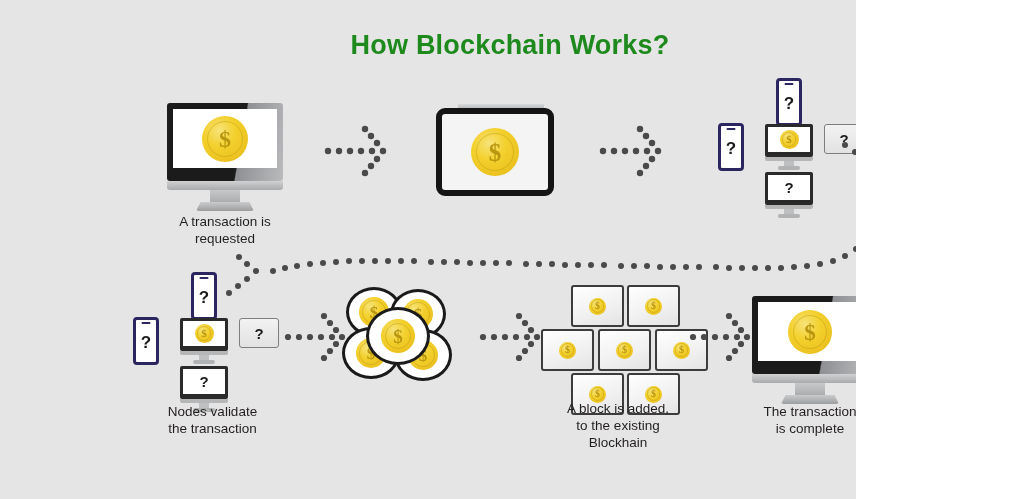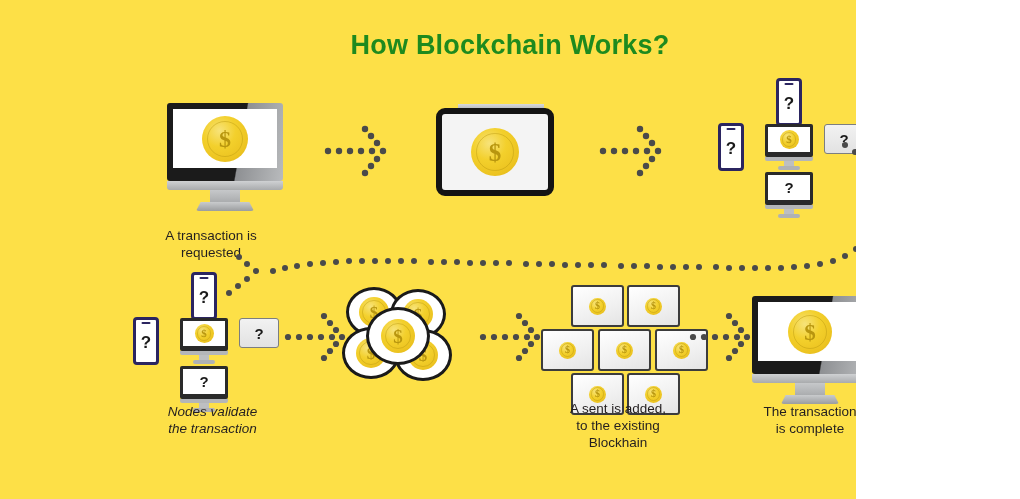--- a/index.html
+++ b/index.html
@@ -7,21 +7,21 @@
     padding: 0;
     background: #ffffff;
   }
   body {
     font-family: "Liberation Sans", sans-serif;
   }
   #infographic {
     position: relative;
     width: 856px;
     height: 499px;
-    background: #fde047;
+    background: #e5e5e5;
     overflow: hidden;
   }
   .title {
     position: absolute;
     left: 0;
     top: 30px;
     width: 1020px;
     text-align: center;
     font-size: 27px;
     font-weight: bold;
@@ -227,21 +227,21 @@
       <div class="screen">
         <div class="coin" style="width:46px;height:46px;font-size:24px;margin:7px auto 0 29px;">
           <span>$</span>
         </div>
       </div>
       <div class="chin"></div>
       <div class="neck"></div>
       <div class="base"></div>
     </div>
   </div>
-  <div class="caption" style="left:131px; top:213px; width:160px;margin-top:14px;">A transaction is
+  <div class="caption" style="left:145px; top:213px; width:160px;">A transaction is
 requested</div>
 
   <svg class="dots" style="left:325px; top:125px;" width="65" height="52">
     <g fill="#4a4a4a">
       <circle cx="3" cy="26" r="3.2"></circle>
         <circle cx="14" cy="26" r="3.2"></circle>
       <circle cx="25" cy="26" r="3.2"></circle>
         <circle cx="36" cy="26" r="3.2"></circle>
       <circle cx="47" cy="26" r="3.2"></circle>
       <circle cx="40" cy="4" r="3.2"></circle>
@@ -436,21 +436,21 @@
     <div class="monitor-sm" style="left:47px; top:94px;">
       <div class="bezel"></div>
       <div class="screen">
         <span class="qmark sm">?</span>
       </div>
       <div class="chin"></div>
       <div class="neck"></div>
       <div class="base"></div>
     </div>
   </div>
-  <div class="caption" style="left:125px; top:403px; width:175px;font-style:italic;">Nodes validate
+  <div class="caption" style="left:125px; top:403px; width:175px;">Nodes validate
 the transaction</div>
 
   <svg class="dots" style="left:285px; top:312px;" width="62" height="50">
     <g fill="#4a4a4a">
       <circle cx="3" cy="25" r="3.1"></circle>
         <circle cx="14" cy="25" r="3.1"></circle>
       <circle cx="25" cy="25" r="3.1"></circle>
         <circle cx="36" cy="25" r="3.1"></circle>
       <circle cx="47" cy="25" r="3.1"></circle>
       <circle cx="39" cy="4" r="3.1"></circle>
@@ -552,21 +552,21 @@
       </div>
     </div>
     <div class="tile" style="left:88px; top:88px;">
       <div class="body">
         <div class="coin" style="width:17px;height:17px;font-size:10px;">
           <span>$</span>
         </div>
       </div>
     </div>
   </div>
-  <div class="caption" style="left:528px; top:400px; width:180px;">A sent is added,
+  <div class="caption" style="left:528px; top:400px; width:180px;">A block is added,
 to the existing
 Blockhain</div>
 
   <svg class="dots" style="left:690px; top:312px;" width="62" height="50">
     <g fill="#4a4a4a">
       <circle cx="3" cy="25" r="3.1"></circle>
         <circle cx="14" cy="25" r="3.1"></circle>
       <circle cx="25" cy="25" r="3.1"></circle>
         <circle cx="36" cy="25" r="3.1"></circle>
       <circle cx="47" cy="25" r="3.1"></circle>

